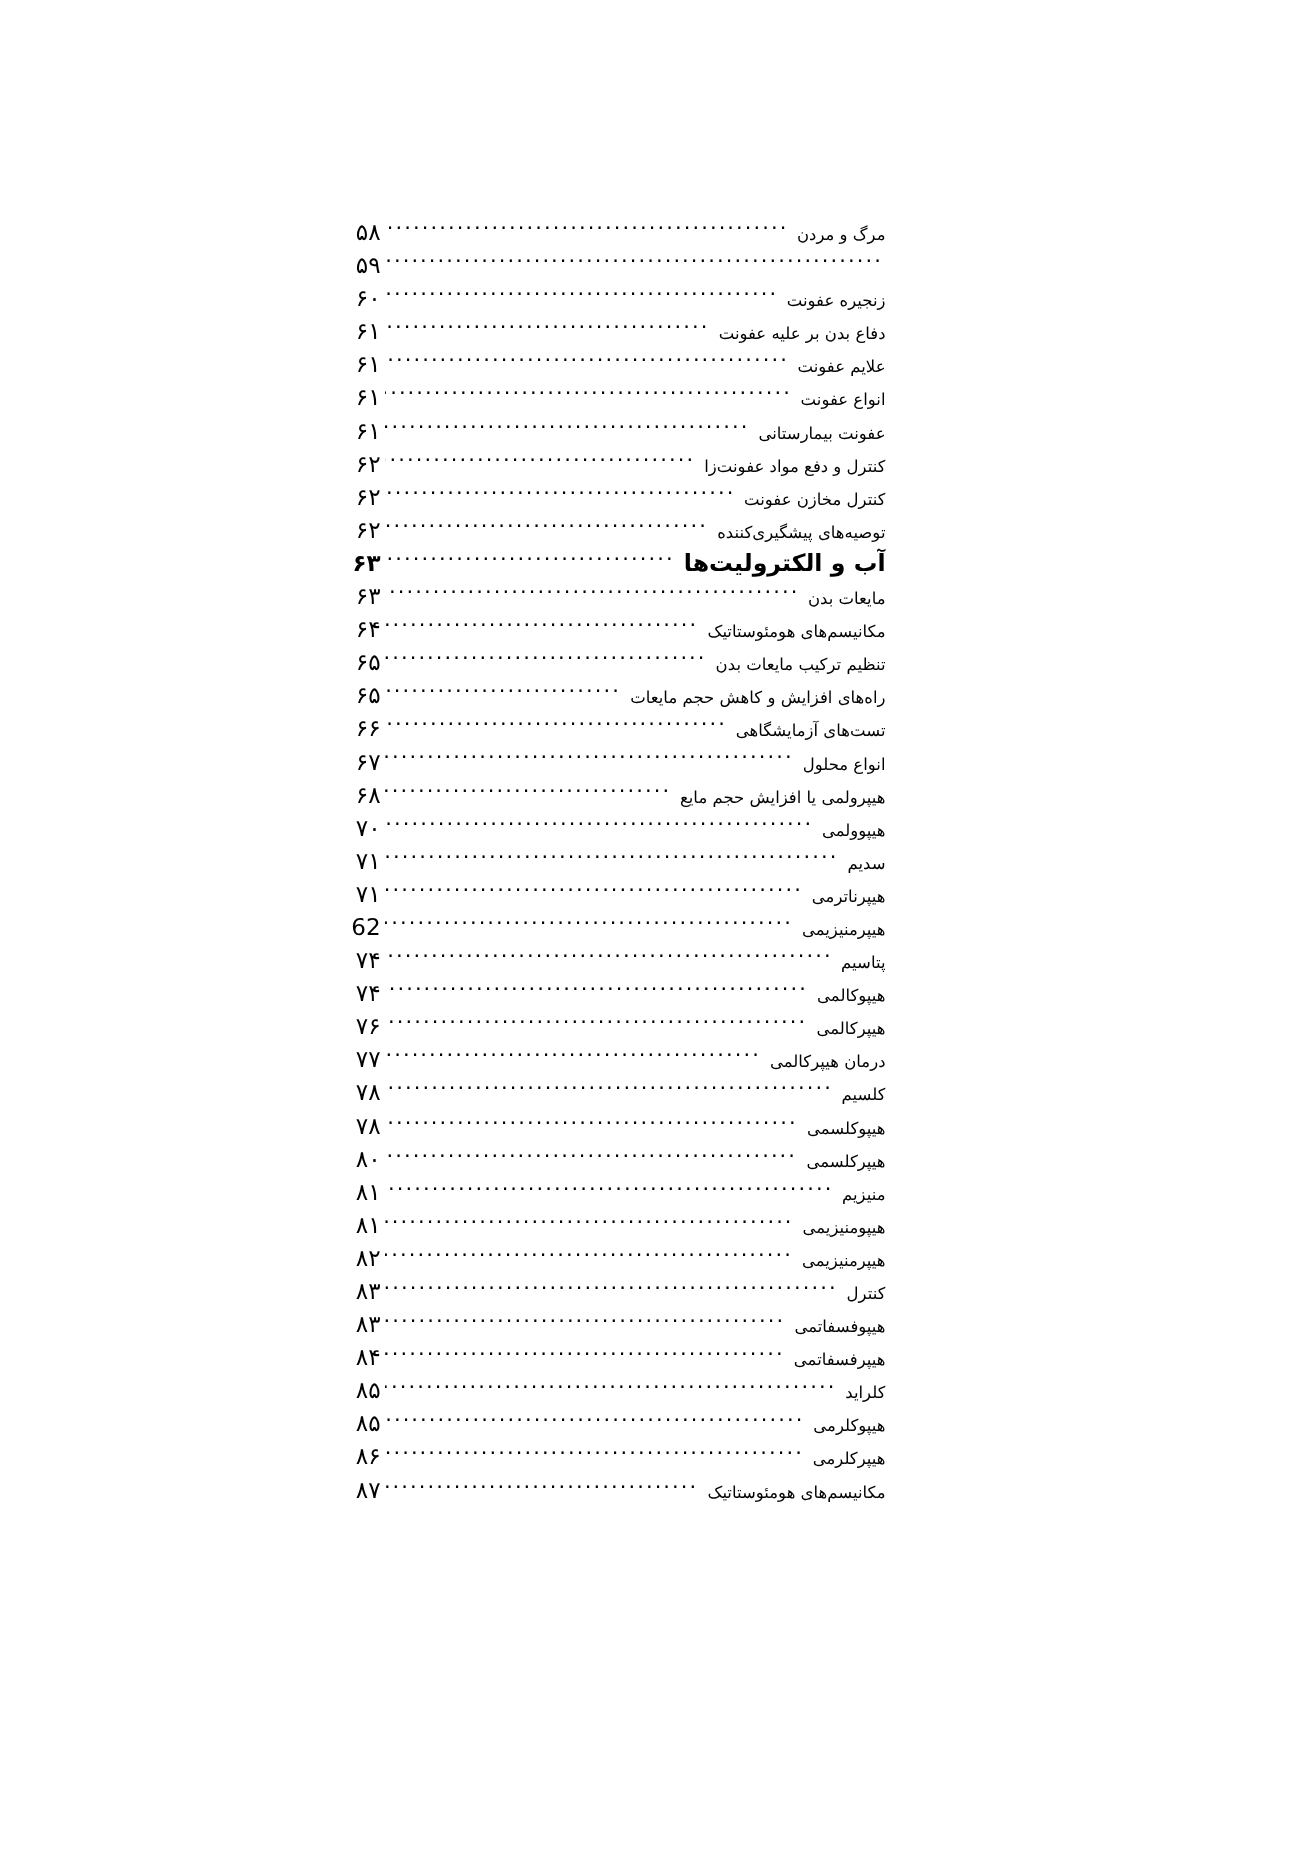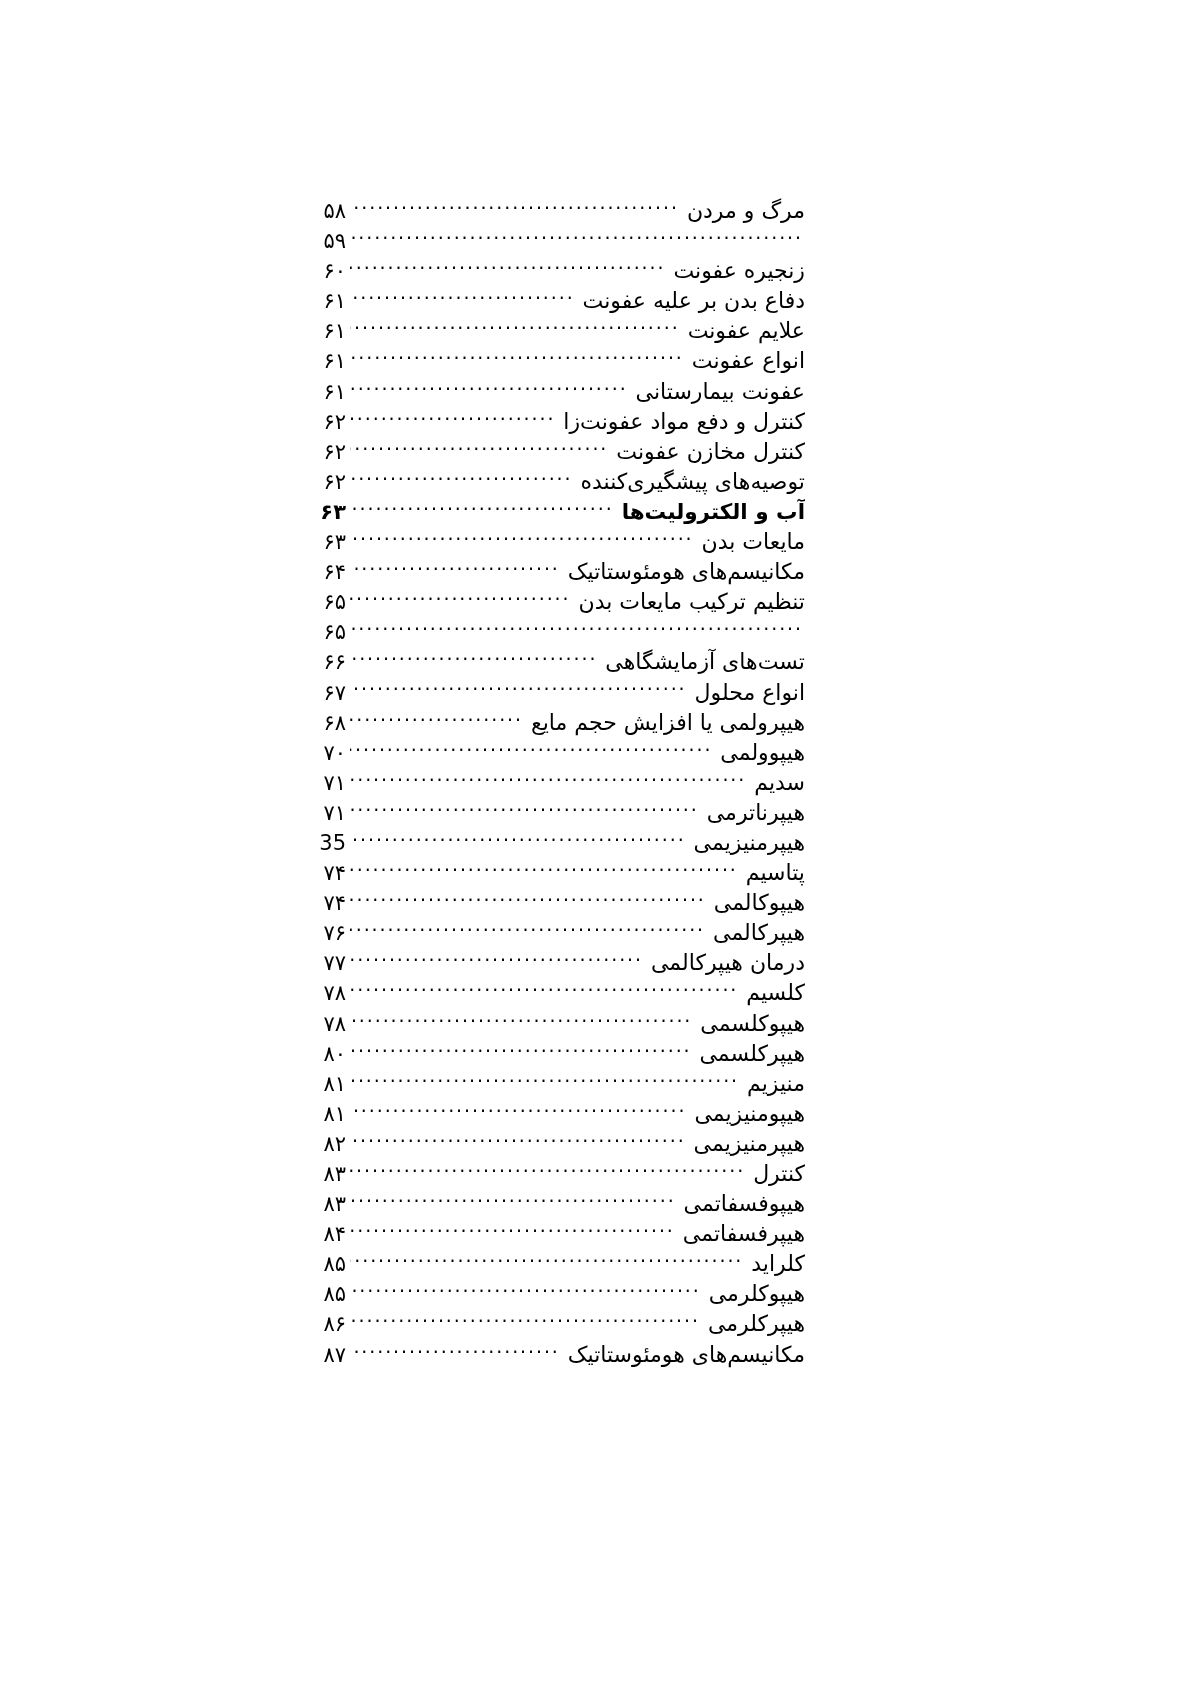--- a/index.html
+++ b/index.html
@@ -41,21 +41,21 @@
     flex-direction: row;     
     width: 100%;
     height: 30.1px;
     line-height: 30.1px;
     white-space: nowrap;
     overflow: hidden;
   }
 
   .entry-title {
     flex: 0 0 auto;
-    font-size: 22px;
+    font-size: 15px;
     font-weight: 400;
     letter-spacing: 0;
     padding-left: 6px;
   }
 
   .toc-entry.is-section .entry-title {
     font-weight: 700;
     font-size: 21.5px;
   }
 
@@ -159,20 +159,21 @@
         <span class="entry-title">مکانیسم‌های هومئوستاتیک</span>
         <span class="leader"></span>
         <span class="entry-page">۶۴</span>
       </div>
       <div class="toc-entry">
         <span class="entry-title">تنظیم ترکیب مایعات بدن</span>
         <span class="leader"></span>
         <span class="entry-page">۶۵</span>
       </div>
       <div class="toc-entry">
+        <span class="entry-title">راه‌های افزایش و کاهش حجم مایعات</span>
         <span class="leader"></span>
         <span class="entry-page">۶۵</span>
       </div>
       <div class="toc-entry">
         <span class="entry-title">تست‌های آزمایشگاهی</span>
         <span class="leader"></span>
         <span class="entry-page">۶۶</span>
       </div>
       <div class="toc-entry">
         <span class="entry-title">انواع محلول</span>
@@ -195,21 +196,21 @@
         <span class="entry-page">۷۱</span>
       </div>
       <div class="toc-entry">
         <span class="entry-title">هیپرناترمی</span>
         <span class="leader"></span>
         <span class="entry-page">۷۱</span>
       </div>
       <div class="toc-entry">
         <span class="entry-title">هیپرمنیزیمی</span>
         <span class="leader"></span>
-        <span class="entry-page">35</span>
+        <span class="entry-page">62</span>
       </div>
       <div class="toc-entry">
         <span class="entry-title">پتاسیم</span>
         <span class="leader"></span>
         <span class="entry-page">۷۴</span>
       </div>
       <div class="toc-entry">
         <span class="entry-title">هیپوکالمی</span>
         <span class="leader"></span>
         <span class="entry-page">۷۴</span>

